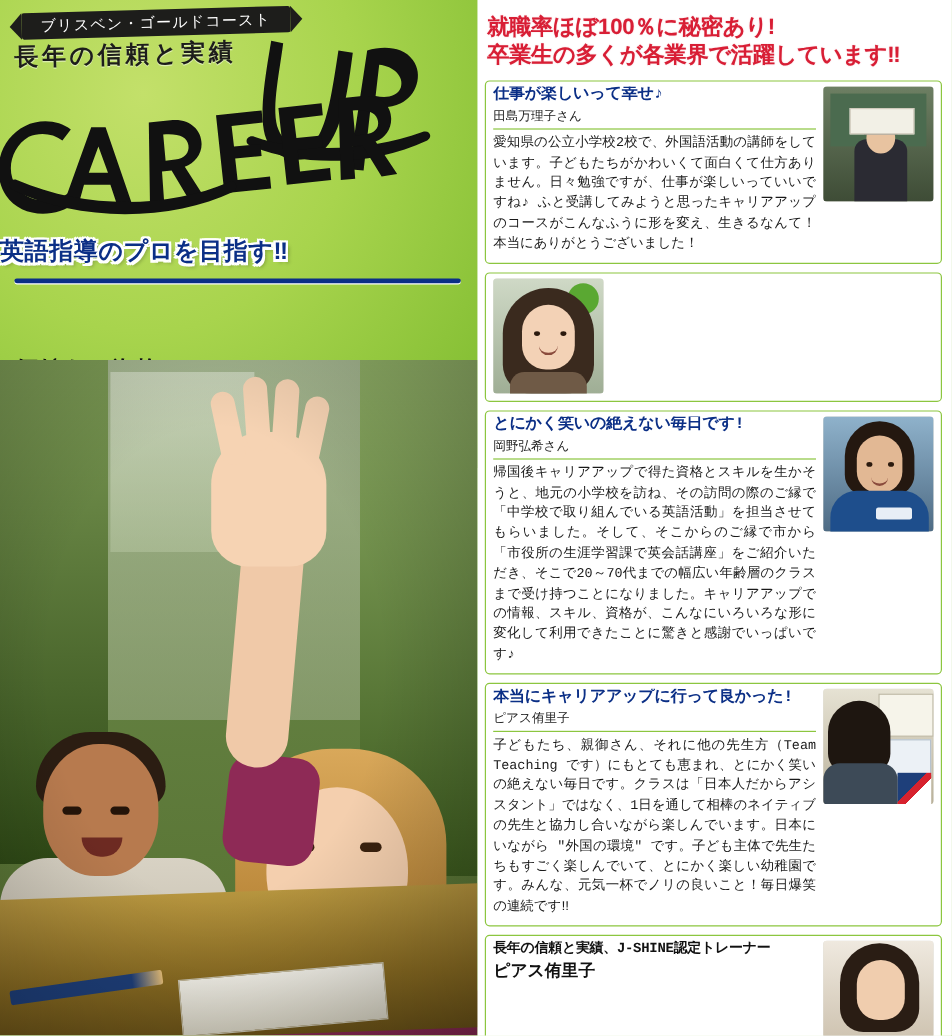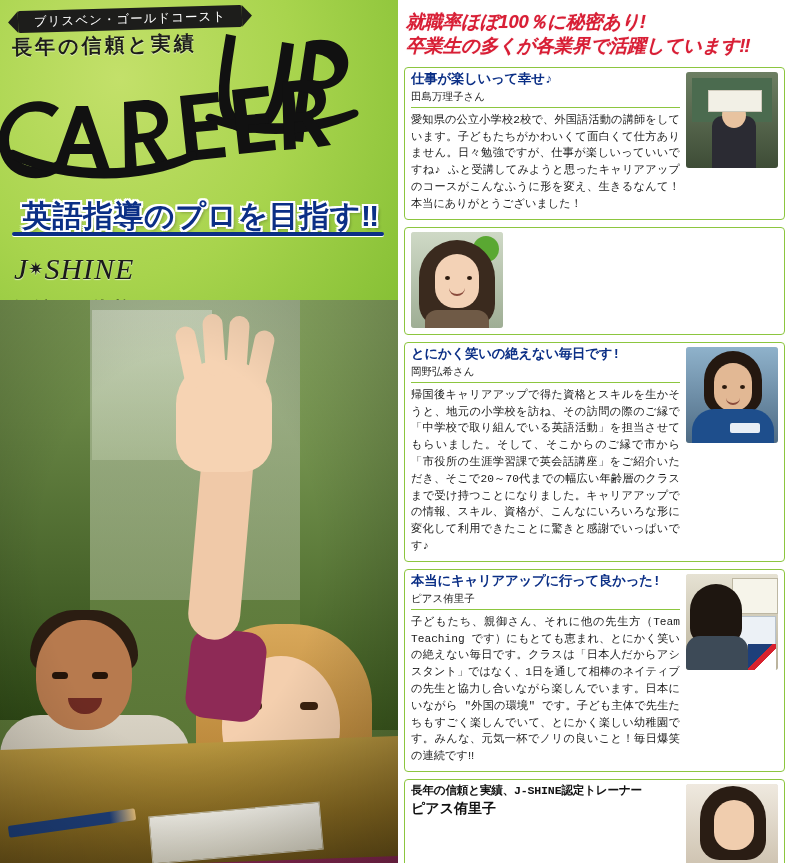--- a/index.html
+++ b/index.html
@@ -81,22 +81,22 @@
   
   .brush-wrap {
     position: absolute;
     left: 0; top: 18px;
     width: 398px; height: 190px;
   }
   .brush-svg { display: block; }
 
   .headline-jp {
     position: absolute;
-    left: 22px; top: 196px;
-    font-size: 30px;
+    left: 0; top: 196px;
+    font-size: 20px;
     font-weight: bold;
     color: #0b2f86;
     letter-spacing: 0.5px;
     text-shadow:
       2px 0 0 #fff, -2px 0 0 #fff, 0 2px 0 #fff, 0 -2px 0 #fff,
       2px 2px 0 #fff, -2px 2px 0 #fff, 2px -2px 0 #fff, -2px -2px 0 #fff,
       3px 3px 3px rgba(0,0,0,0.25);
     white-space: nowrap;
   }
   .headline-underline {
@@ -248,21 +248,20 @@
     box-sizing: border-box;
   }
   .right-head {
     color: #d81e35;
     font-weight: bold;
     font-size: 18.5px;
     line-height: 1.32;
     letter-spacing: -0.2px;
     margin: 2px 0 8px 2px;
     text-shadow: 0 0 1px rgba(216,30,53,0.35);
-    font-style: italic;
   }
   .right-head div { white-space: nowrap; }
 
   .cards { display: flex; flex-direction: column; gap: 7px; }
 
   .card {
     position: relative;
     border: 1px solid #8cc63f;
     border-radius: 4px;
     background: #ffffff;
@@ -379,23 +378,20 @@
           <path d="M282 64 l20 -2 c14 -1 24 7 24 19 c0 9 -5 16 -13 19 l18 27 l-13 2 l-16 -26 l-8 1 l2 27 l-12 1 z m12 10 l2 21 l8 -1 c8 -1 12 -5 11 -11 c-1 -7 -8 -10 -21 -9z"></path>
 
           <path d="M14 132 c60 26 130 22 176 2 c6 -3 10 4 4 8 c-50 24 -128 26 -184 -2 c-5 -3 -1 -10 4 -8 z"></path>
         </g>
       </svg>
     </div>
 
     <div class="headline-jp">英語指導のプロを目指す‼</div>
     <div class="headline-underline"></div>
 
-    <div class="jshine">
-      <span>J<span class="star">✷</span>SHINE</span>
-    </div>
 
     <div class="value-text">
       <div>価値ある資格は</div>
       <div>一生の財産</div>
     </div>
 
     <div class="photo-class">
       <div class="pc-bg-panel"></div>
       <div class="pc-window"></div>
       <div class="pc-wallL"></div>

